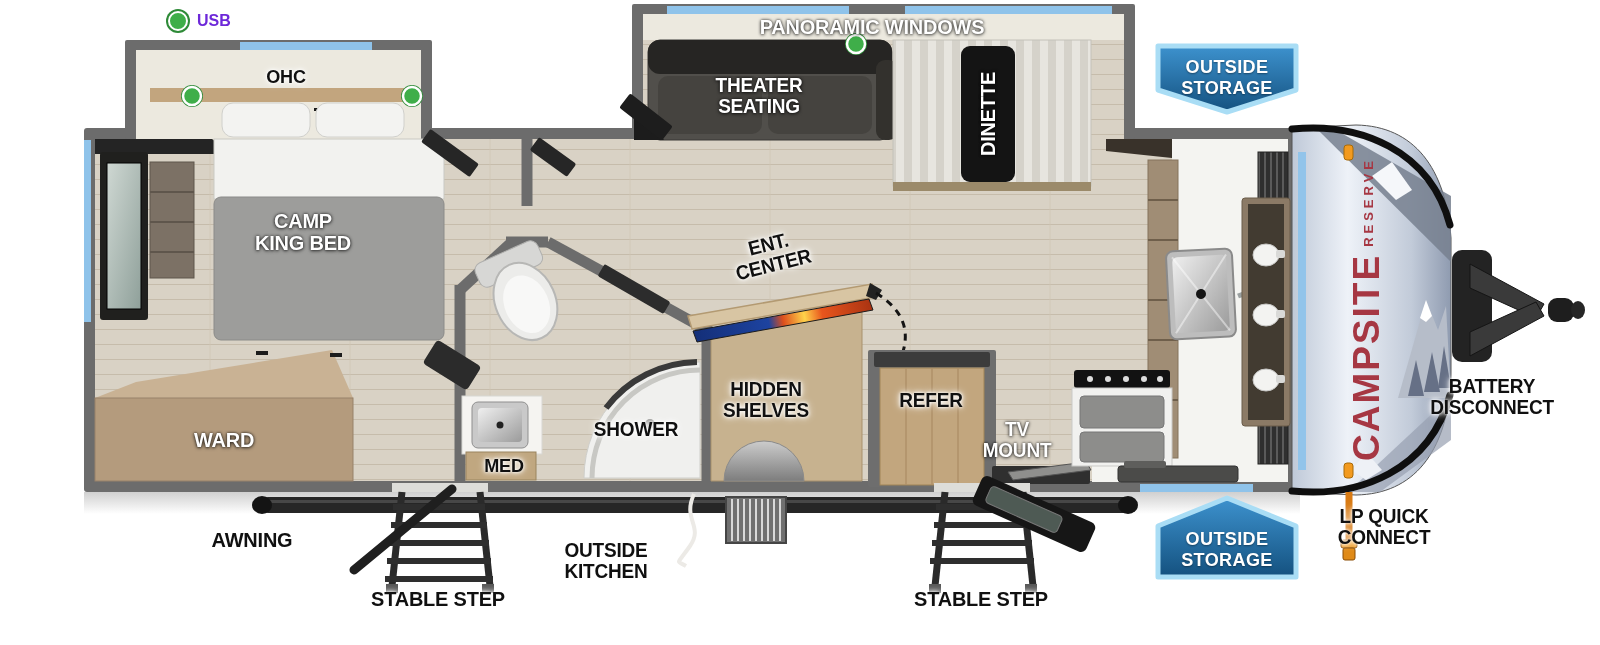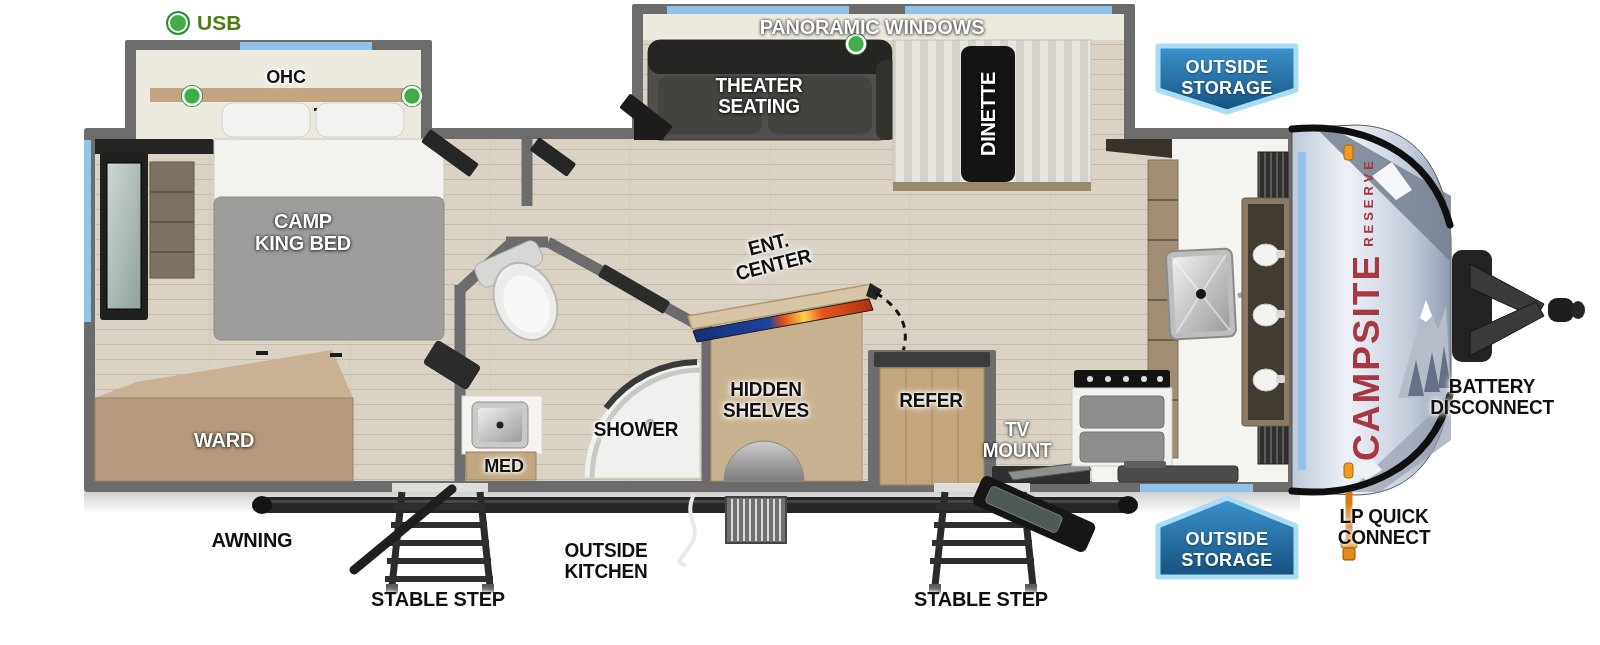--- a/index.html
+++ b/index.html
@@ -9,21 +9,21 @@
   .lb{position:absolute;font-weight:bold;font-size:20px;color:#101010;
       white-space:pre-line;text-align:center;line-height:1.06;letter-spacing:-.2px;
       transform:translate(-50%,-50%) scaleX(.95);pointer-events:none;}
   .lb.dark{color:#101010;text-shadow:0 0 3px #fff,0 0 5px #fff,0 0 9px rgba(255,255,255,.95);}
   .lb.light{color:#fff;text-shadow:0 0 3px rgba(0,0,0,.8),0 1px 4px rgba(0,0,0,.55);}
   .lb.badge{color:#fff;font-size:19px;letter-spacing:.4px;line-height:1.12;
             text-shadow:0 1px 2px rgba(0,0,0,.4);}
   .legend{position:absolute;left:168px;top:11px;display:flex;align-items:center;gap:9px;}
   .legend .dot{width:16px;height:16px;border-radius:50%;background:var(--usb_green,#3fae49);
                border:2px solid #fff;box-shadow:0 0 0 2px #2e8a37;}
-  .legend .txt{font-weight:bold;font-size:21px;color:#4d7c0f;}
+  .legend .txt{font-weight:bold;font-size:16px;color:#6d28d9;}
   .logo{position:absolute;left:1367px;top:309px;transform:translate(-50%,-50%) rotate(-90deg);
         display:flex;align-items:flex-start;gap:7px;color:var(--logo_red,#a63743);pointer-events:none;}
   .logo .big{font-weight:bold;font-size:37px;letter-spacing:2px;}
   .logo .small{font-weight:bold;font-size:13px;letter-spacing:4px;margin-top:15px;}
 </style>
 </head>
 <body>
 
 <div class="stage">
 

